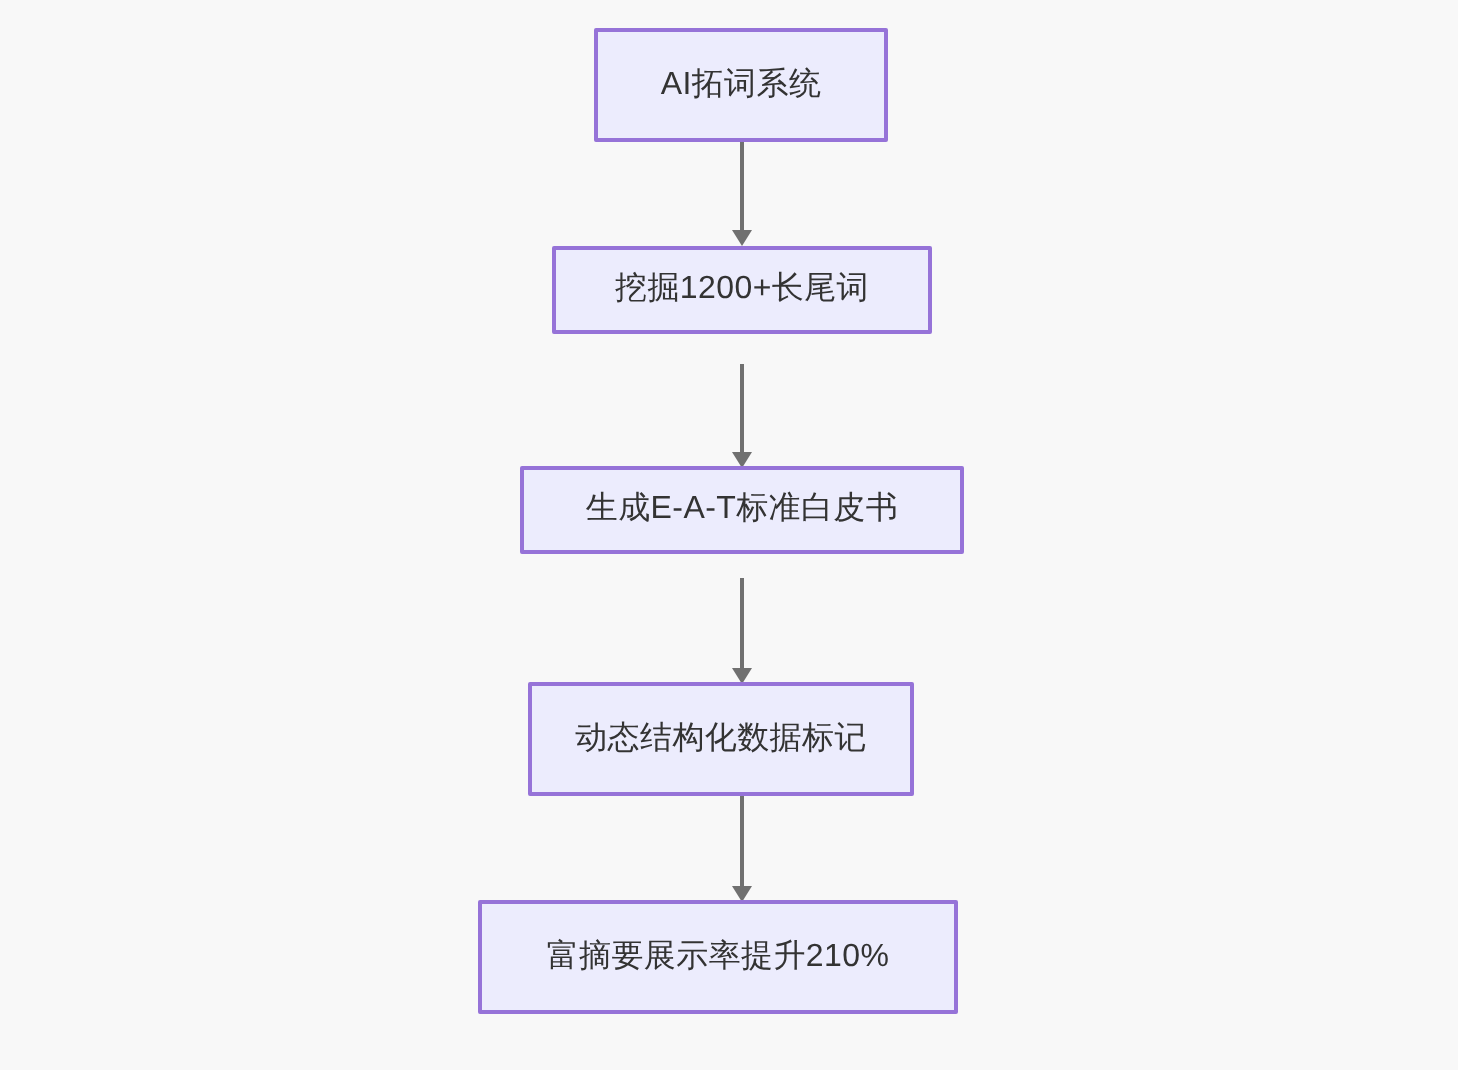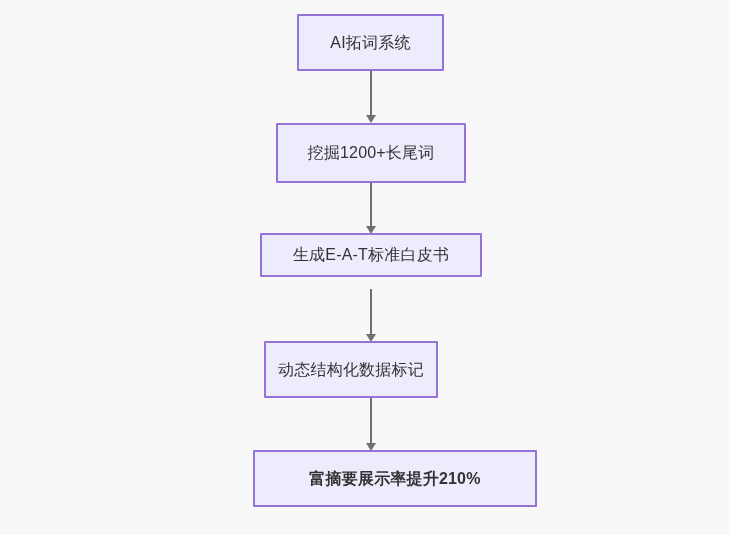--- a/index.html
+++ b/index.html
@@ -65,29 +65,29 @@
   <div class="edge" style="left:370px; top:289px; height:45px;"></div>
   <div class="arrowhead" style="left:366px; top:334px;"></div>
 
   <div class="edge" style="left:370px; top:398px; height:45px;"></div>
   <div class="arrowhead" style="left:366px; top:443px;"></div>
 
   <div class="node" style="left:297px; top:14px; width:147px; height:57px;">
     <span class="node-label">AI拓词系统</span>
   </div>
 
-  <div class="node" style="left:276px; top:123px; width:190px; height:60px;">
+  <div class="node" style="left:276px; top:123px; width:190px; height:44px;">
     <span class="node-label">挖掘1200+长尾词</span>
   </div>
 
   <div class="node" style="left:260px; top:233px; width:222px; height:44px;">
     <span class="node-label">生成E-A-T标准白皮书</span>
   </div>
 
-  <div class="node" style="left:264px; top:341px; width:174px; height:57px;">
+  <div class="node" style="left:264px; top:341px; width:193px; height:57px;">
     <span class="node-label">动态结构化数据标记</span>
   </div>
 
-  <div class="node" style="left:253px; top:450px; width:284px; height:57px;font-weight:bold;">
+  <div class="node" style="left:239px; top:450px; width:240px; height:57px;">
     <span class="node-label">富摘要展示率提升210%</span>
   </div>
 
 </div>
 
 </body></html>

